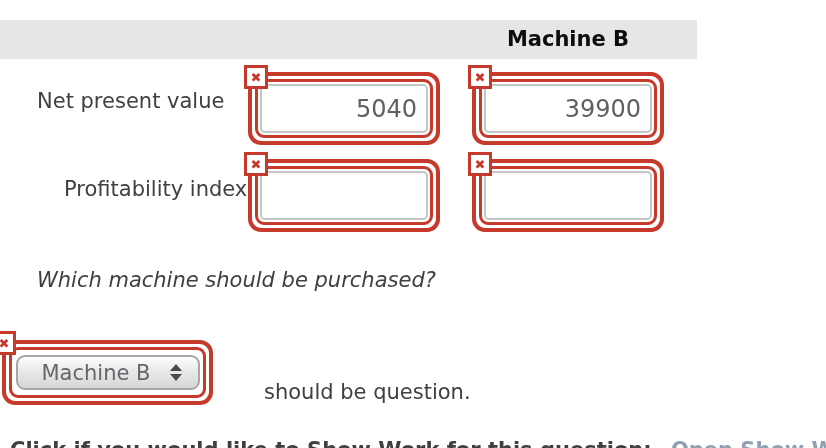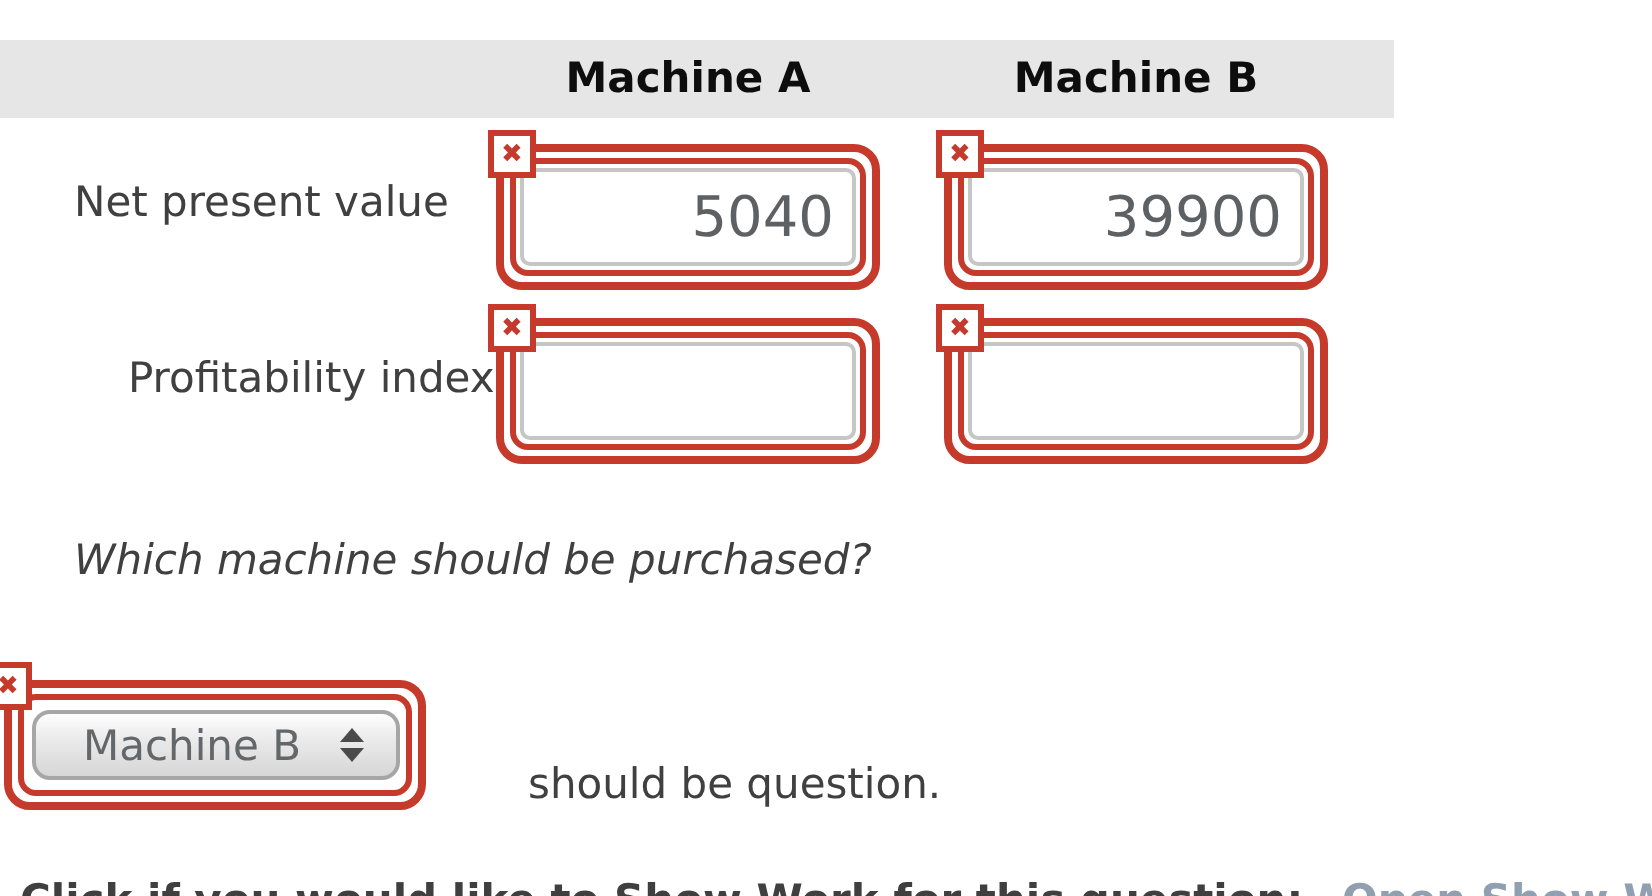--- a/index.html
+++ b/index.html
@@ -42,21 +42,21 @@
   .red-inner {
     width: 100%; height: 100%;
     border: 3px solid #c63a2b; border-radius: 9px;
     box-sizing: border-box; padding: 2px; background: #ffffff;
   }
   .answer-input {
     width: 100%; height: 100%; box-sizing: border-box;
     border: 2px solid #c6c6c6; border-radius: 5px;
     background: #ffffff; outline: none;
     font-family: "DejaVu Sans", "Liberation Sans", sans-serif;
-    font-size: 28px; color: #5d6164;
+    font-size: 24px; color: #5d6164;
     text-align: right; padding: 0 9px;
   }
   .x-badge {
     position: absolute; left: -4px; top: -7px;
     width: 24px; height: 24px; box-sizing: border-box;
     background: #ffffff; border: 3px solid #c63a2b;
     display: flex; align-items: center; justify-content: center;
     z-index: 2;
   }
   .x-badge span {
@@ -102,21 +102,20 @@
   }
   .show-work-link {
     color: #90a0b0; font-weight: 700; margin-left: 12px;
     text-decoration: none; cursor: pointer;
   }
 </style>
 </head>
 <body>
 
 <div class="abs header-band">
-  <div class="header-cell hcol-a">Machine A</div>
   <div class="header-cell hcol-b">Machine B</div>
 </div>
 
 <div class="abs row-label" style="left:1px; top:89px;">Net present value</div>
 
 <div class="abs row-label" style="left:1px; top:177px;padding-left:27px;">Profitability index</div>
 
 <div class="answer-group" style="left:248px; top:72px;">
   <div class="x-badge">
     <span>✖</span>

